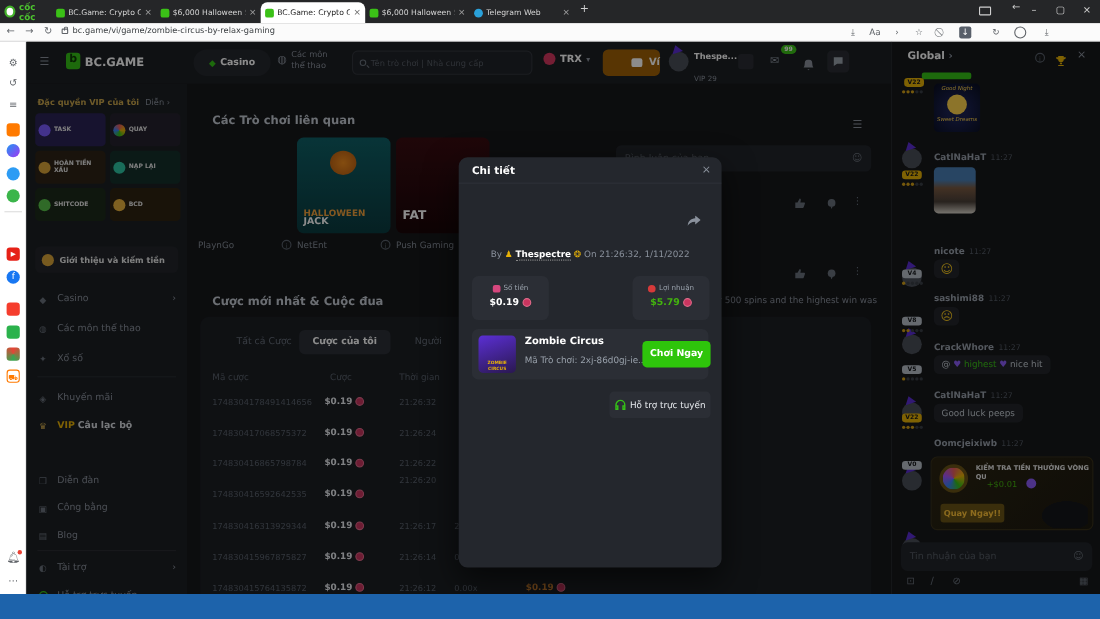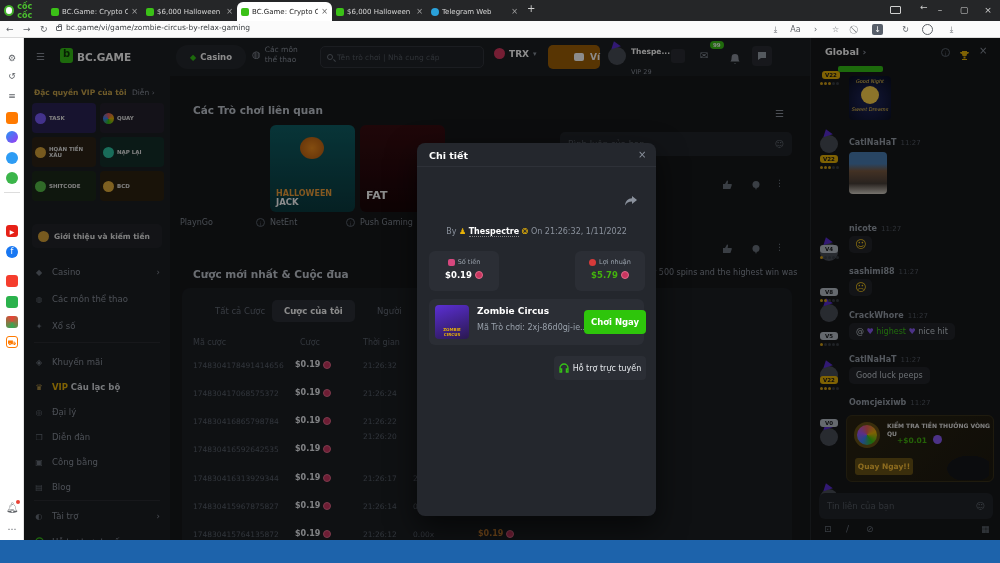--- a/index.html
+++ b/index.html
@@ -274,24 +274,20 @@
       </div>
     <div class="abs sdiv" style="top:266px"></div>
     <div class="abs mitem" style="top:276px">
         <span class="mi">◈</span>
         <span>Khuyến mãi</span>
       </div>
     <div class="abs mitem" style="top:301px">
         <span class="mi" style="color:#caa64c">♛</span>
         <span><b style="color:#e8b207">VIP</b> <b style="color:#d7dbe0">Câu lạc bộ</b></span>
       </div>
-    <div class="abs mitem" style="top:326px">
-        <span class="mi">◎</span>
-        <span>Đại lý</span>
-      </div>
     <div class="abs mitem" style="top:351px">
         <span class="mi">❒</span>
         <span>Diễn đàn</span>
       </div>
     <div class="abs mitem" style="top:376px">
         <span class="mi">▣</span>
         <span>Công bằng</span>
       </div>
     <div class="abs mitem" style="top:401px">
         <span class="mi">▤</span>
@@ -540,28 +536,28 @@
     <div class="abs cname" style="left:38px;top:317px"><span>CatlNaHaT</span><span class="ctime">11:27</span></div>
     <div class="abs bubble" style="left:38px;top:329px">Good luck peeps</div>
 
     <div class="abs avatar" style="left:9px;top:361px"></div>
     <div class="abs vbadge silver" style="left:9px;top:381px">V0</div>
     <div class="abs cname" style="left:38px;top:360px"><span>Oomcjeixiwb</span><span class="ctime">11:27</span></div>
 
     <div class="abs" id="lucky">
       <div class="abs wheel" style="left:7px;top:6px"></div>
       <div class="abs" style="left:40px;top:6px;width:104px;color:#e8e8e8;font-size:6px;font-weight:bold;line-height:1.3">KIỂM TRA TIỀN THƯỞNG VÒNG QU</div>
-      <div class="abs" style="left:50px;top:20px;color:#43b30e;font-size:7.5px;font-weight:bold">+$0.01</div>
+      <div class="abs" style="left:50px;top:20px;color:#43b30e;font-size:7.5px;font-weight:normal">+$0.01</div>
       <div class="abs" style="left:86px;top:19px;width:9px;height:9px;border-radius:50%;background:#8b5cf6"></div>
       <div class="abs" style="left:8px;top:42px;width:58px;height:17px;background:#6b5516;border-radius:3px;color:#ffc338;font-size:7.5px;font-weight:bold;text-align:center;line-height:17px">Quay Ngay!!</div>
       <div class="abs" style="left:94px;top:36px;width:48px;height:28px;background:radial-gradient(ellipse at 60% 60%,#15161a 55%,transparent 56%)"></div>
     </div>
 
     <div class="abs" id="chatin">
-      <span>Tin liên của bạn</span>
+      <span>Tin nhuận của bạn</span>
       <span class="ct-ic">☺</span>
     </div>
     <div class="abs ct-ic" style="left:13px;top:486px">⊡</div>
     <div class="abs ct-ic" style="left:35px;top:486px">/</div>
     <div class="abs ct-ic" style="left:55px;top:486px">⊘</div>
     <div class="abs ct-ic" style="left:170px;top:486px">▦</div>
   </div>
 
   <div class="abs" id="dim"></div>
 

